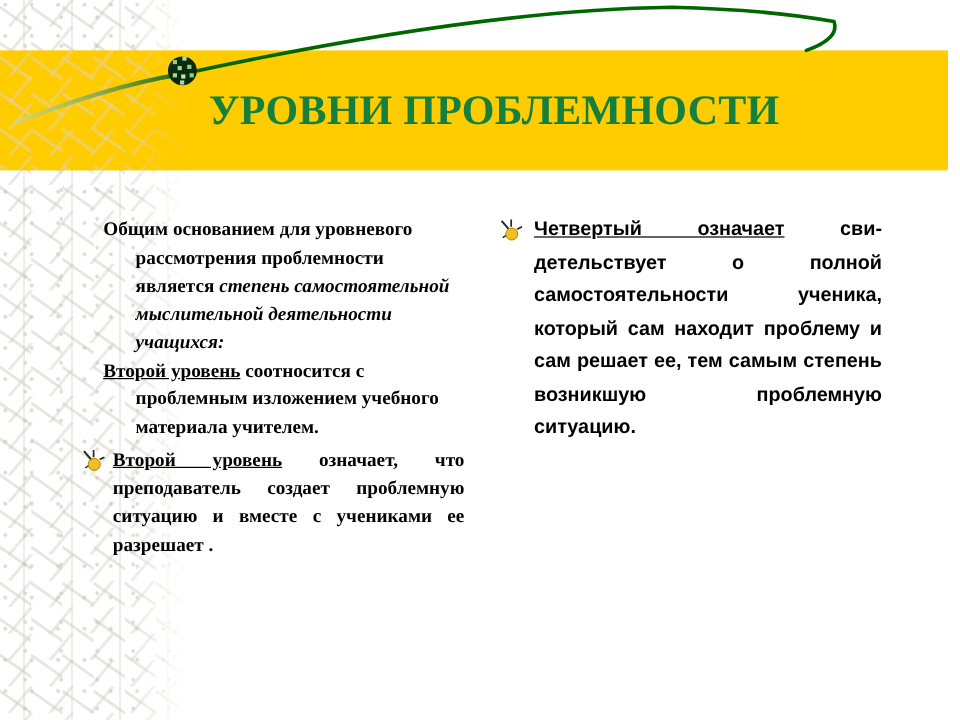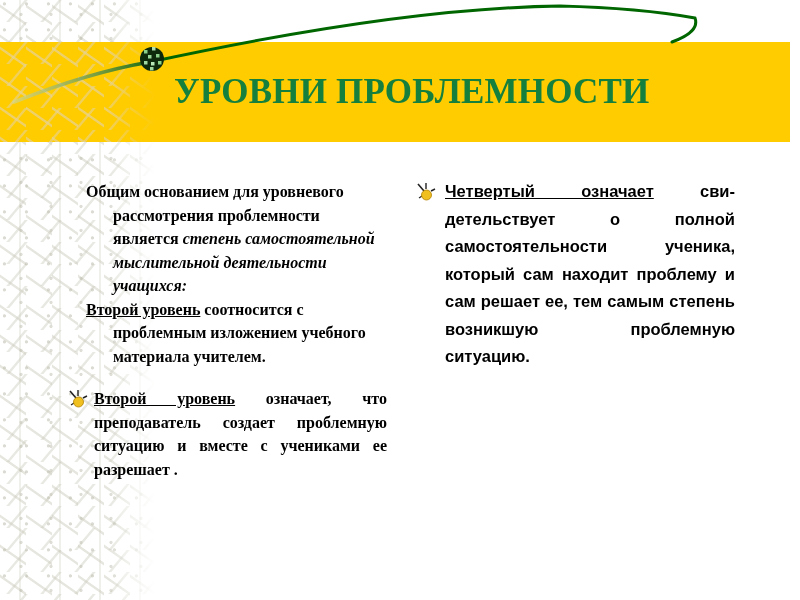--- a/index.html
+++ b/index.html
@@ -41,21 +41,21 @@
       left: 67px; top: 180px; width: 320px;
       font-family: "Liberation Serif", serif; font-size: 16px; line-height: 23.5px;
     }
     .col-right {
       left: 445px; top: 178px; width: 290px;
       font-family: "Liberation Sans", sans-serif; font-size: 16.5px; line-height: 27.5px;
     }
     .para { margin: 0; }
     .hang { padding-left: 27px; text-indent: -27px; margin-left: 19px; }
     .bullet-para { position: relative; text-align: justify; }
-    .col-left .bullet-para { padding-left: 27px; margin-top: 19px; }
+    .col-left .bullet-para { padding-left: 27px; margin-top: 4px; }
     .col-right .bullet-para { margin-bottom: 5px; }
     .bullet {
       position: absolute; width: 22px; height: 20px;
     }
     .col-left .bullet { left: 0; top: 2px; }
     .col-right .bullet { left: -30px; top: 4px; }
     .u { text-decoration: underline; }
     .it { font-style: italic; }
   </style>
 </head>

